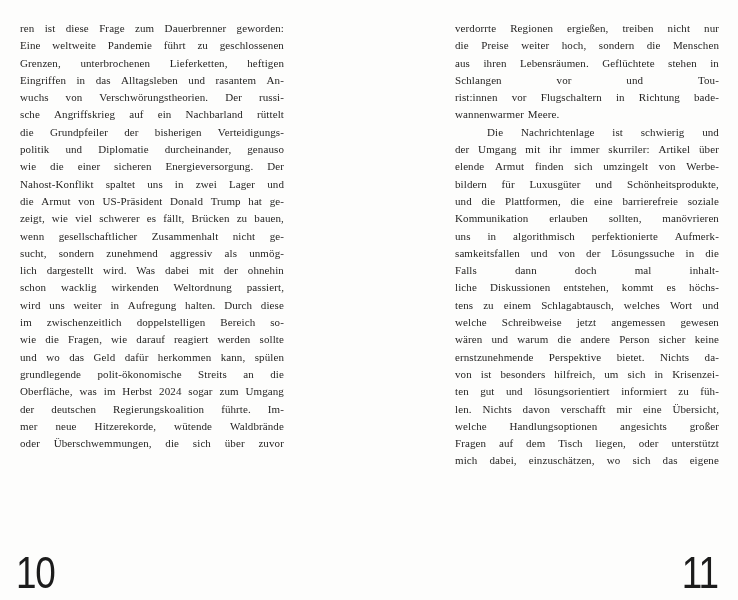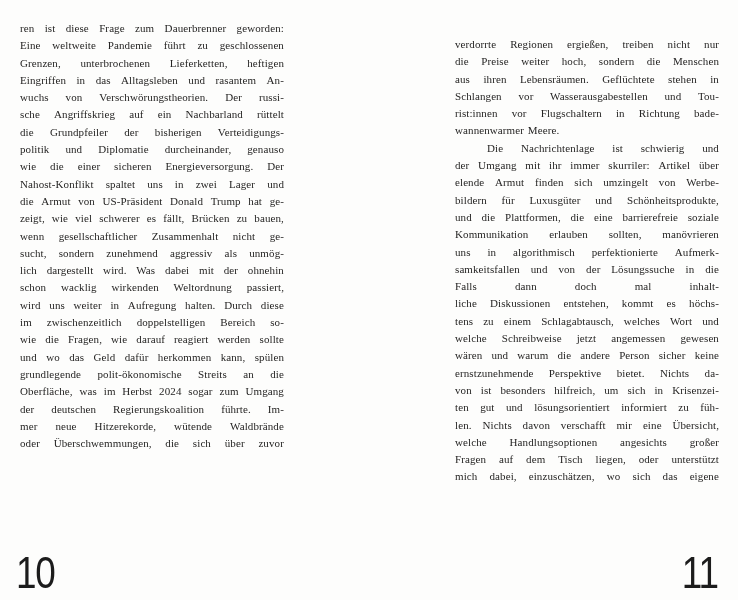--- a/index.html
+++ b/index.html
@@ -11,21 +11,21 @@
     font-family: "Liberation Serif", serif;
     color: #262524;
   }
   .spread { position: absolute; inset: 0; }
   .text-column {
     position: absolute;
     top: 20px;
     width: 264px;
   }
   #col-left  { left: 20px; }
-  #col-right { left: 455px; margin-top: 16px; }
+  #col-right { left: 455px; }
   .line {
     display: flex;
     justify-content: space-between;
     height: 17.3px;
     line-height: 17.3px;
     font-size: 11px;
     letter-spacing: 0.1px;
   }
   .line span { display: inline-block; white-space: pre; }
   .line.end {
@@ -283,21 +283,20 @@
         <span>aus</span>
         <span>ihren</span>
         <span>Lebensräumen.</span>
         <span>Geflüchtete</span>
         <span>stehen</span>
         <span>in</span>
       </div>
       <div class="line">
         <span>Schlangen</span>
         <span>vor</span>
-        <span>Wasserausgabestellen</span>
         <span>und</span>
         <span>Tou-</span>
       </div>
       <div class="line">
         <span>rist:innen</span>
         <span>vor</span>
         <span>Flugschaltern</span>
         <span>in</span>
         <span>Richtung</span>
         <span>bade-</span>

